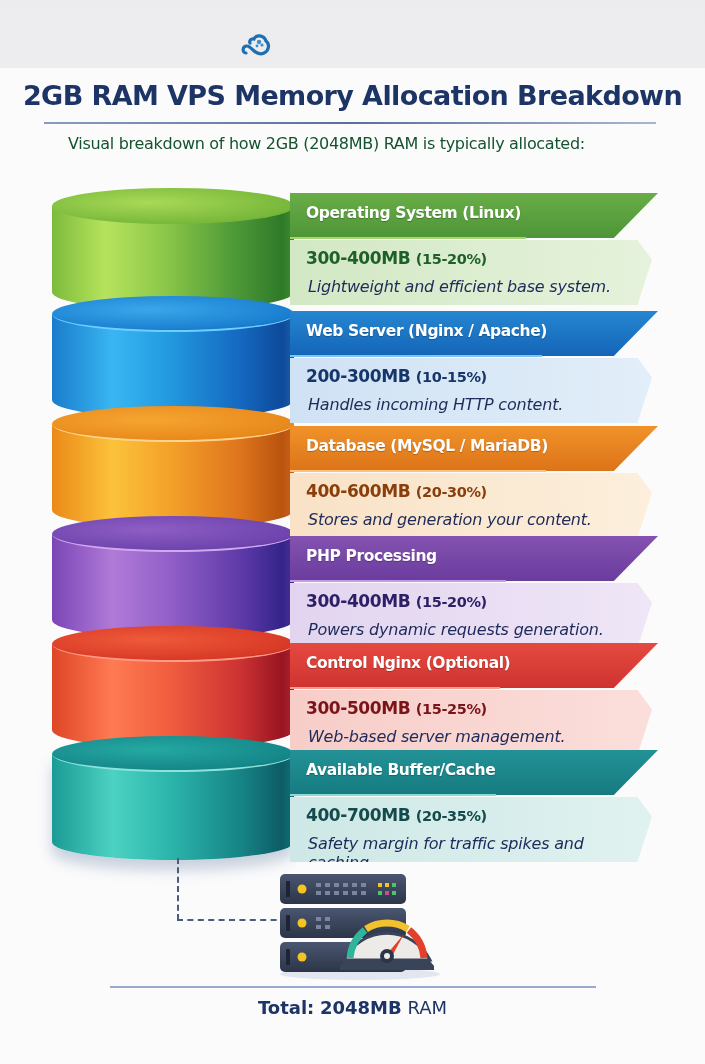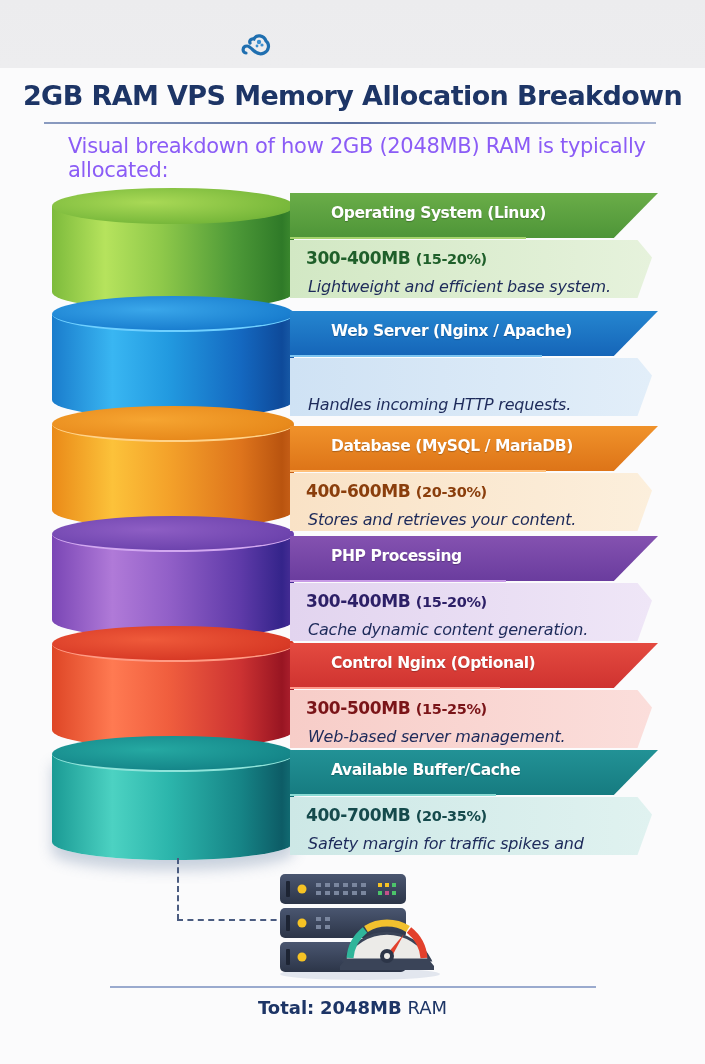--- a/index.html
+++ b/index.html
@@ -26,21 +26,21 @@
       position: absolute; left: 0; width: 705px; top: 80px; text-align: center;
       font-family: "DejaVu Sans", sans-serif; font-weight: bold;
       font-size: 27px; color: #1d3566; letter-spacing: -0.6px;
     }
     .title-rule {
       position: absolute; left: 44px; top: 122px; width: 612px; height: 1.5px;
       background: linear-gradient(90deg, #8a9bc0, #5a6f9e 50%, #a9b6d2);
     }
     .subtitle {
       position: absolute; left: 68px; top: 134px;
-      font-family: "DejaVu Sans", sans-serif; font-size: 21px; color: #8b5cf6;
+      font-family: "DejaVu Sans", sans-serif; font-size: 16px; color: #14532d;
       letter-spacing: -0.3px;
     }
 
     
     .stack { position: absolute; left: 52px; top: 188px; width: 242px; }
     .cyl { position: absolute; left: 0; width: 242px; }
     .cyl-body {
       position: absolute; left: 0; width: 242px; border-radius: 0 0 121px 121px / 0 0 18px 18px;
     }
     .cyl-top {
@@ -49,25 +49,25 @@
 
     
     .banner { position: absolute; left: 290px; width: 370px; }
     .banner-head {
       position: absolute; left: 0; top: 0; height: 45px; width: 368px;
       clip-path: polygon(0 0, 100% 0, 88% 100%, 0 100%);
     }
     .banner-head span {
       position: absolute; left: 16px; top: 11px;
       font-family: "DejaVu Sans", sans-serif; font-weight: bold; font-size: 15.5px;
-      color: #fff; letter-spacing: -0.4px; text-shadow: 0 1px 1px rgba(0,0,0,0.25); margin-left: 25px;
+      color: #fff; letter-spacing: -0.4px; text-shadow: 0 1px 1px rgba(0,0,0,0.25);
     }
     .banner-rule { position: absolute; left: 0; top: 44px; height: 2px; }
     .banner-body {
-      position: absolute; left: 0; top: 47px; height: 58px; width: 362px;
+      position: absolute; left: 0; top: 47px; height: 65px; width: 362px;
       clip-path: polygon(0 0, 96% 0, 100% 30%, 96% 100%, 0 100%);
     }
     .banner-value {
       position: absolute; left: 16px; top: 8px;
       font-family: "DejaVu Sans", sans-serif; font-weight: bold; font-size: 17px;
       letter-spacing: -0.4px;
     }
     .banner-value .pct { font-size: 14.5px; }
     .banner-desc {
       position: absolute; left: 18px; top: 37px;
@@ -145,43 +145,44 @@
     <div class="banner-desc">Lightweight and efficient base system.</div>
   </div>
 </div>
 
 <div class="banner" style="top:311px;">
   <div class="banner-head" style="background:linear-gradient(180deg,#2586d0,#1565b8);">
     <span>Web Server (Nginx / Apache)</span>
   </div>
   <div class="banner-rule" style="width:252px; background:#7cc4f0;"></div>
   <div class="banner-body" style="background:linear-gradient(90deg,#cfe2f4,#e2eef9);">
-    <div class="banner-desc">Handles incoming HTTP requests.</div>
+    <div class="banner-value" style="color:#16356a;"><span>200-300MB</span> <span class="pct">(10-15%)</span></div>
+    <div class="banner-desc">Handles incoming HTTP content.</div>
   </div>
 </div>
 
 <div class="banner" style="top:426px;">
   <div class="banner-head" style="background:linear-gradient(180deg,#f0922a,#dd7418);">
     <span>Database (MySQL / MariaDB)</span>
   </div>
   <div class="banner-rule" style="width:256px; background:#ffc07a;"></div>
   <div class="banner-body" style="background:linear-gradient(90deg,#f9e2c6,#fcefdc);">
     <div class="banner-value" style="color:#8a3e0c;text-align:center;"><span>400-600MB</span> <span class="pct">(20-30%)</span></div>
-    <div class="banner-desc">Stores and retrieves your content.</div>
+    <div class="banner-desc">Stores and generation your content.</div>
   </div>
 </div>
 
 <div class="banner" style="top:536px;">
   <div class="banner-head" style="background:linear-gradient(180deg,#8452b0,#6a3c9e);">
     <span>PHP Processing</span>
   </div>
   <div class="banner-rule" style="width:216px; background:#c79ae6;"></div>
   <div class="banner-body" style="background:linear-gradient(90deg,#e2d4ef,#efe6f7);">
     <div class="banner-value" style="color:#2c1f66;"><span>300-400MB</span> <span class="pct">(15-20%)</span></div>
-    <div class="banner-desc">Cache dynamic content generation.</div>
+    <div class="banner-desc">Powers dynamic requests generation.</div>
   </div>
 </div>
 
 <div class="banner" style="top:643px;">
   <div class="banner-head" style="background:linear-gradient(180deg,#e44a40,#cf3330);">
     <span>Control Nginx (Optional)</span>
   </div>
   <div class="banner-rule" style="width:210px; background:#ff9a8c;"></div>
   <div class="banner-body" style="background:linear-gradient(90deg,#f7cdc8,#fbdedb);">
     <div class="banner-value" style="color:#7a1418;"><span>300-500MB</span> <span class="pct">(15-25%)</span></div>

